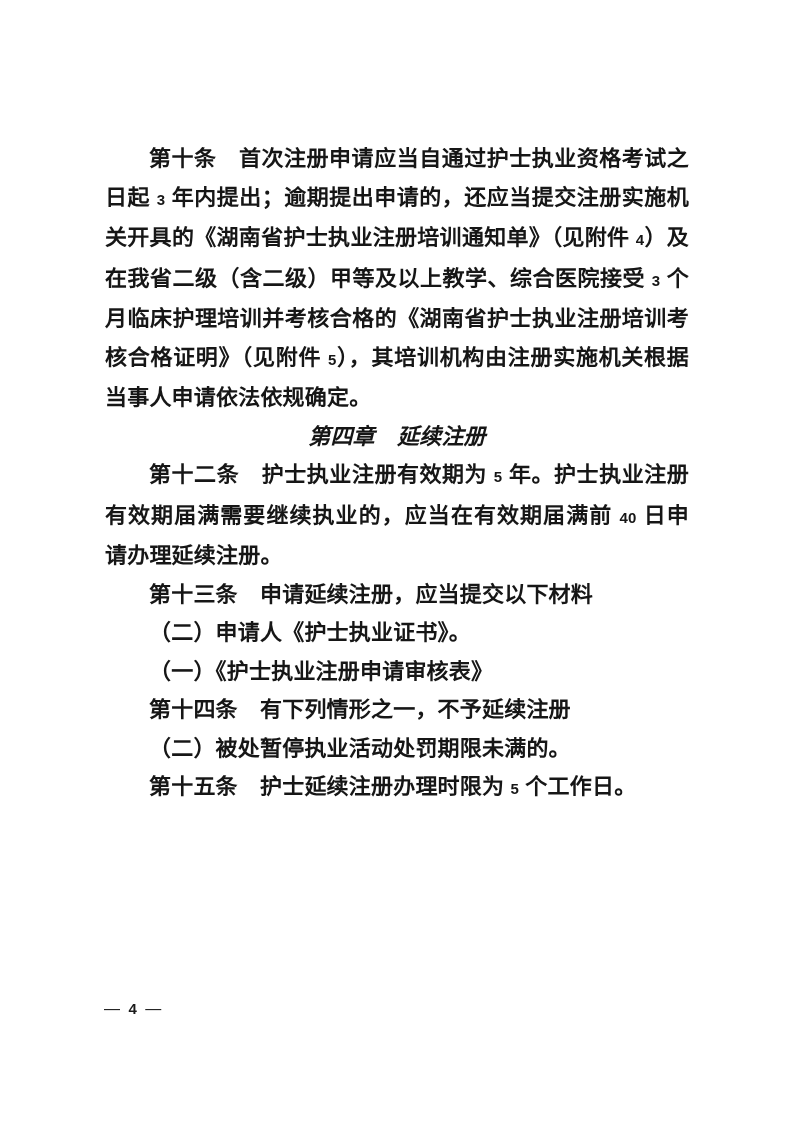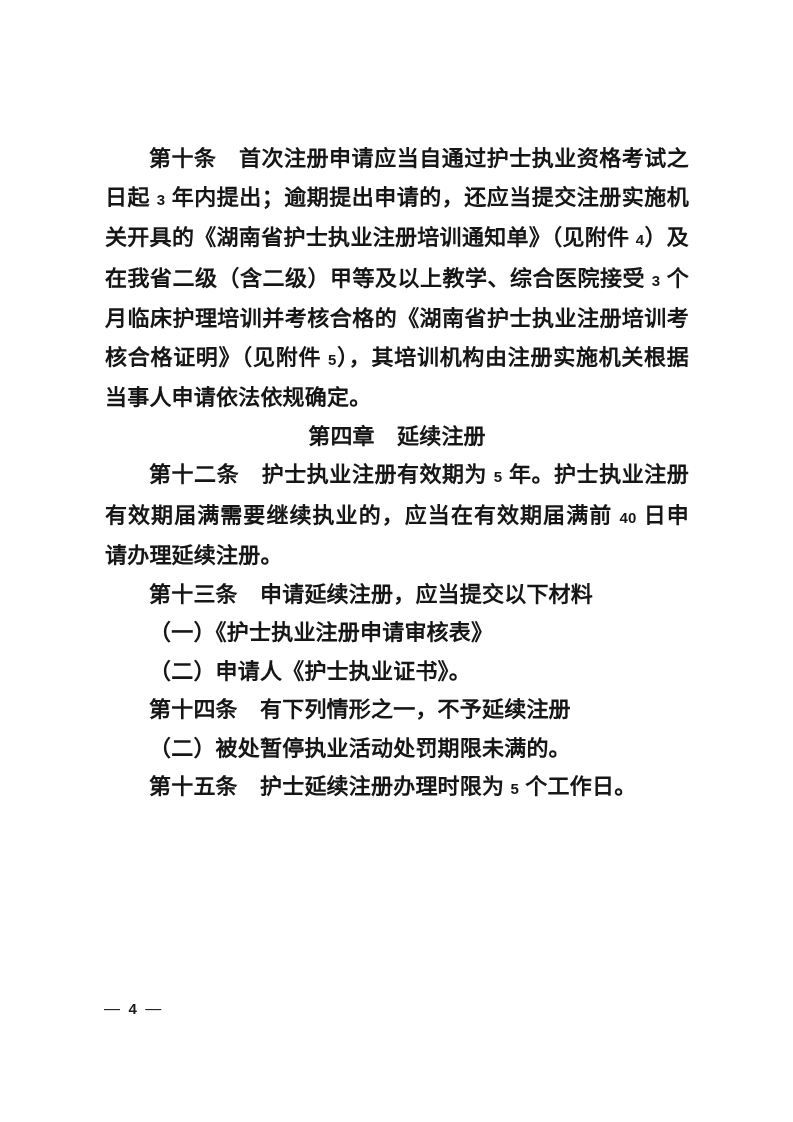--- a/index.html
+++ b/index.html
@@ -31,20 +31,21 @@
     margin: 0;
     text-indent: 2em;
   }
   h2.chapter {
     margin: 0;
     font-size: 22px;
     line-height: 38.5px;
     font-weight: 700;
     text-align: center;
     text-indent: 0;
+    font-style: italic;
   }
   .num {
     font-size: 15px;
     font-weight: 600;
   }
   .footer {
     position: absolute;
     left: 104px;
     top: 1000px;
     font-size: 16px;
@@ -55,20 +56,20 @@
 </style>
 </head>
 <body>
 
 <div class="page">
   <div class="content">
     <p class="para cn-text">第十条　首次注册申请应当自通过护士执业资格考试之日起 <span class="num">3</span> 年内提出；逾期提出申请的，还应当提交注册实施机关开具的《湖南省护士执业注册培训通知单》（见附件 <span class="num">4</span>）及在我省二级（含二级）甲等及以上教学、综合医院接受 <span class="num">3</span> 个月临床护理培训并考核合格的《湖南省护士执业注册培训考核合格证明》（见附件 <span class="num">5</span>），其培训机构由注册实施机关根据当事人申请依法依规确定。</p>
     <h2 class="chapter cn-text">第四章　延续注册</h2>
     <p class="para cn-text">第十二条　护士执业注册有效期为 <span class="num">5</span> 年。护士执业注册有效期届满需要继续执业的，应当在有效期届满前 <span class="num">40</span> 日申请办理延续注册。</p>
     <p class="para cn-text">第十三条　申请延续注册，应当提交以下材料</p>
+    <p class="list-item cn-text">（二）申请人《护士执业证书》。</p>
     <p class="list-item cn-text">（一）《护士执业注册申请审核表》</p>
-    <p class="list-item cn-text">（二）申请人《护士执业证书》。</p>
     <p class="para cn-text">第十四条　有下列情形之一，不予延续注册</p>
     <p class="list-item cn-text">（二）被处暂停执业活动处罚期限未满的。</p>
     <p class="para cn-text">第十五条　护士延续注册办理时限为 <span class="num">5</span> 个工作日。</p>
   </div>
   <div class="footer cn-text">— <span class="num">4</span> —</div>
 </div>
 
 </body></html>

